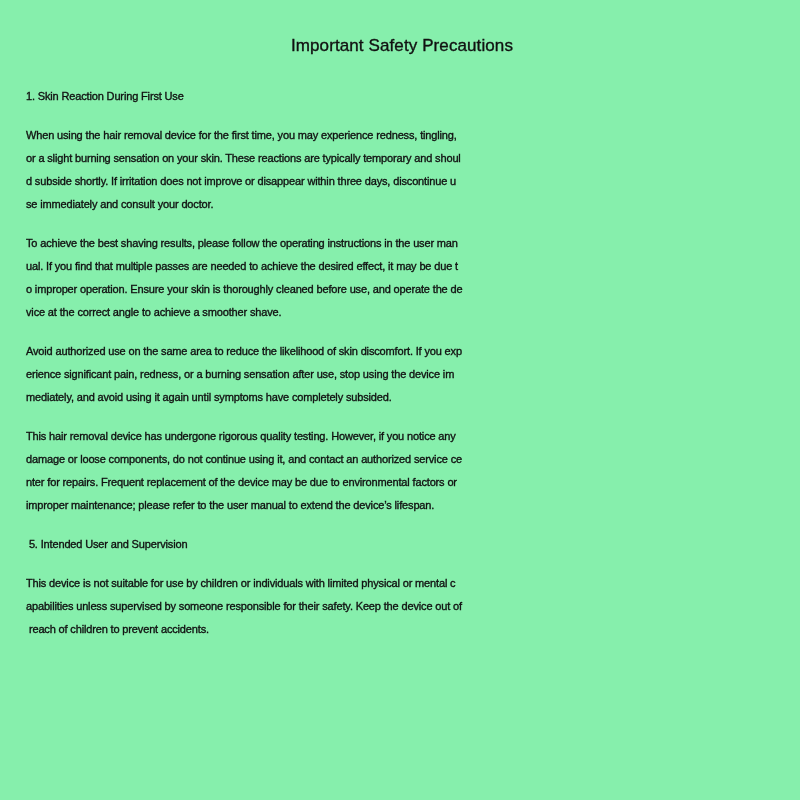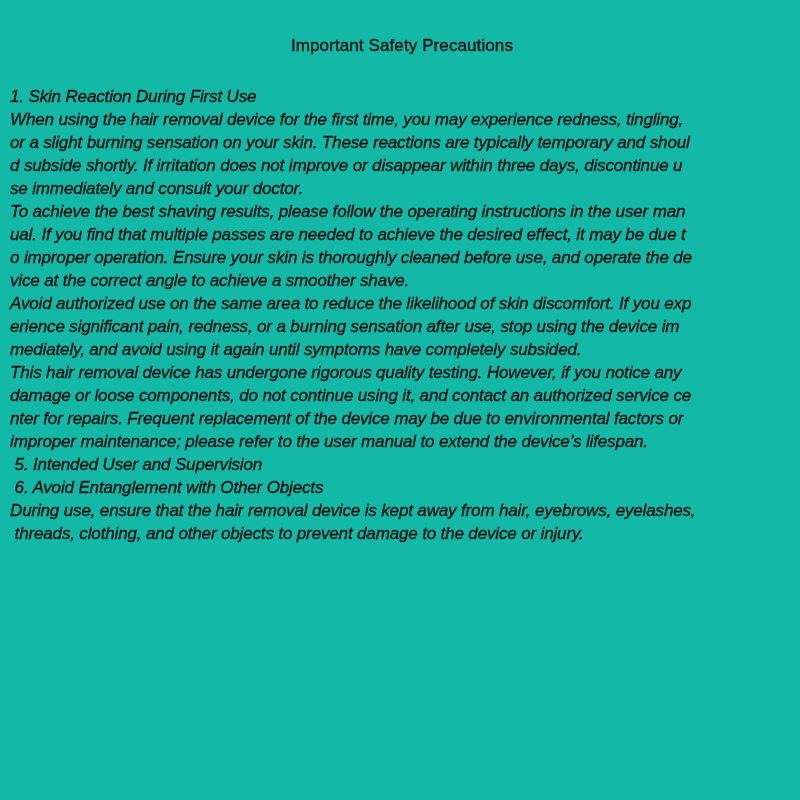--- a/index.html
+++ b/index.html
@@ -4,21 +4,21 @@
 <style>
   html, body {
     margin: 0;
     padding: 0;
     background: #ffffff;
   }
   .page {
     position: relative;
     width: 800px;
     height: 800px;
-    background: #14b8a6;
+    background: #86efac;
     color: #111111;
     font-family: "Liberation Sans", "DejaVu Sans", sans-serif;
     -webkit-text-stroke: 0.35px #111111;
     overflow: hidden;
     box-sizing: border-box;
     padding: 36px 6px 0 10px;
   }
   .title {
     margin: 0;
     font-size: 17px;
@@ -29,27 +29,26 @@
     white-space: pre;
   }
   .content {
     margin-top: 29px;
     font-size: 17px;
     line-height: 23px;
     letter-spacing: -0.15px;
   }
   .content h2,
   .content p {
-    margin: 0;
+    margin: 16px;
     padding: 0;
-    font-size: 17px;
+    font-size: 11px;
     font-weight: 500;
     line-height: 23px;
     white-space: pre; 
-    font-style: italic;
   }
   .closing {
     margin-top: 23px !important; 
   }
 </style>
 </head>
 <body>
 
 <div class="page">
   <h1 class="title">Important Safety Precautions</h1>
@@ -78,22 +77,20 @@
 
     <section>
       <p>This hair removal device has undergone rigorous quality testing. However, if you notice any
 damage or loose components, do not continue using it, and contact an authorized service ce
 nter for repairs. Frequent replacement of the device may be due to environmental factors or
 improper maintenance; please refer to the user manual to extend the device’s lifespan.</p>
     </section>
 
     <section>
       <h2> 5. Intended User and Supervision</h2>
+      <p>This device is not suitable for use by children or individuals with limited physical or mental c
+apabilities unless supervised by someone responsible for their safety. Keep the device out of
+ reach of children to prevent accidents.</p>
     </section>
 
-    <section>
-      <h2> 6. Avoid Entanglement with Other Objects</h2>
-      <p>During use, ensure that the hair removal device is kept away from hair, eyebrows, eyelashes,
- threads, clothing, and other objects to prevent damage to the device or injury.</p>
-    </section>
 
   </div>
 </div>
 
 </body></html>

